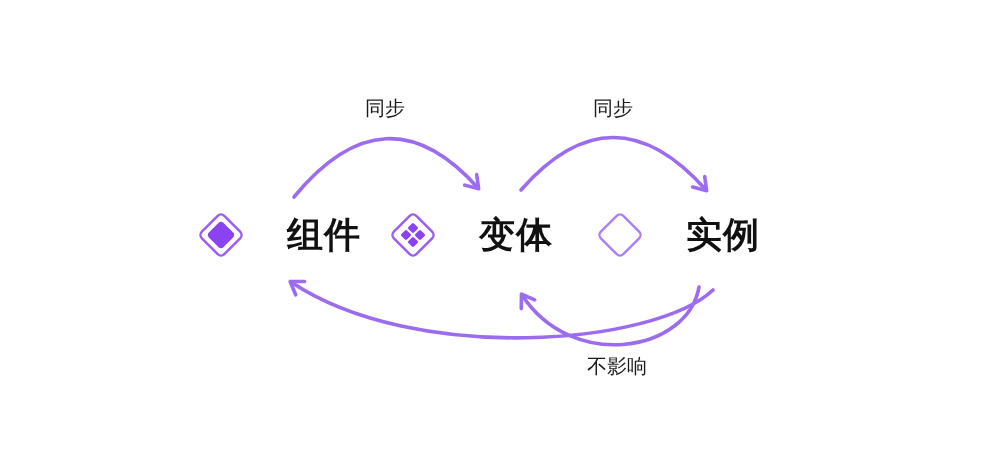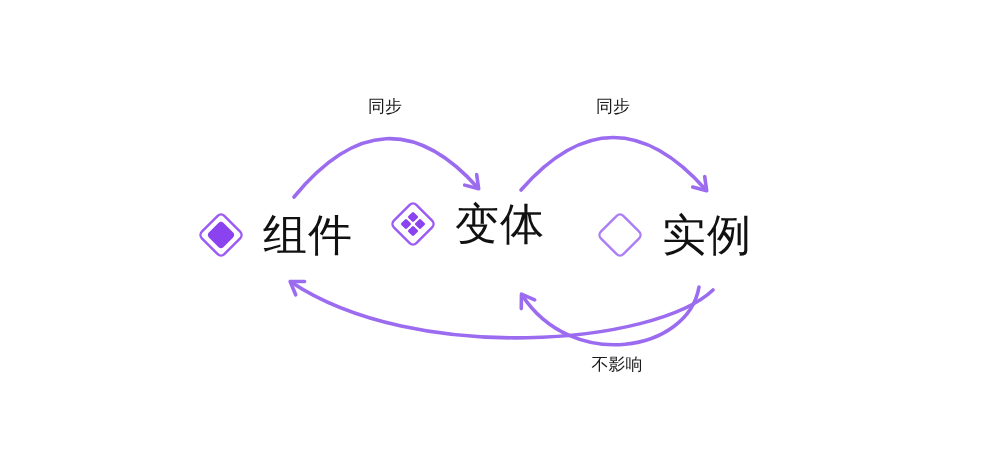--- a/index.html
+++ b/index.html
@@ -18,34 +18,34 @@
     position:relative;overflow:hidden;
     font-family:"Liberation Sans","DejaVu Sans",sans-serif;
     color:var(--text);
   }
   .canvas{position:absolute;inset:0;}
   svg.arrows{position:absolute;left:0;top:0;width:1000px;height:463px;pointer-events:none;}
   .arrow-path{fill:none;stroke:var(--arrow);stroke-width:3.6;stroke-linecap:round;}
   .arrow-head{fill:none;stroke:var(--arrow);stroke-width:3.6;stroke-linecap:round;stroke-linejoin:round;}
   .node{position:absolute;display:flex;align-items:center;gap:14px;height:56px;}
   .node-component{left:193px;top:207px;}
-  .node-variant{left:385px;top:196px;}
+  .node-variant{left:385px;top:207px;}
   .node-instance{left:592px;top:207px;justify-content:flex-end;}
   .node .icon{width:56px;height:56px;display:block;flex:0 0 auto;}
   .node .icon svg{width:56px;height:56px;display:block;}
   .node-label{
-    font-size:44px;font-weight:400;line-height:56px;
-    letter-spacing:1px;color:var(--text);white-space:nowrap;
+    font-size:36px;font-weight:700;line-height:56px;
+    letter-spacing:1px;color:var(--text);white-space:nowrap;margin-left:24px;
   }
   .icon-outline{fill:none;stroke:var(--accent-stroke);stroke-width:2.6;}
   .icon-outline-light{fill:none;stroke:var(--instance-stroke);stroke-width:2.6;}
   .icon-fill{fill:var(--accent-fill);}
   .edge-label{
     position:absolute;transform:translateX(-50%);
-    font-size:17px;font-weight:400;color:#1a1a1a;white-space:nowrap;
+    font-size:20px;font-weight:400;color:#1a1a1a;white-space:nowrap;
   }
   .edge-label-sync-left{left:385px;top:95px;}
   .edge-label-sync-right{left:613px;top:95px;}
   .edge-label-no-effect{left:617px;top:353px;text-align:center;}
 </style>
 </head>
 <body>
 
 <div class="canvas">
 

